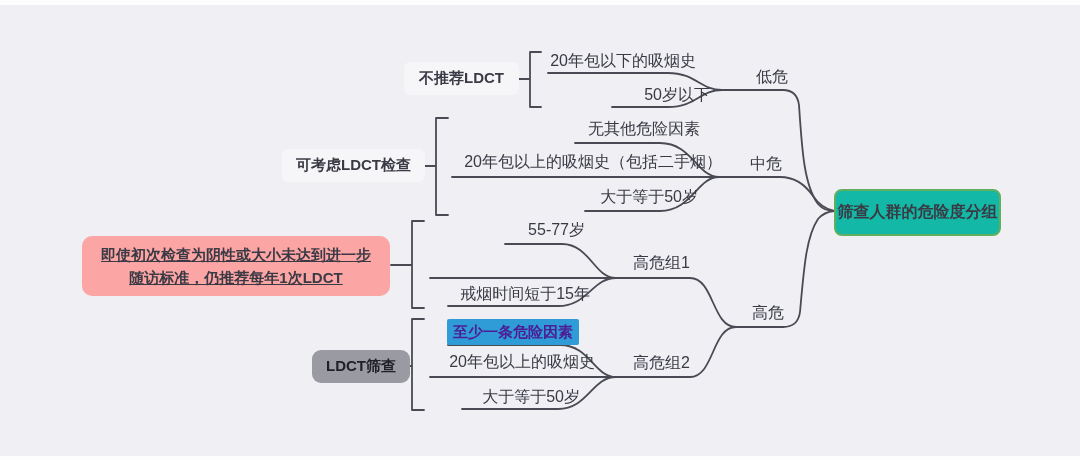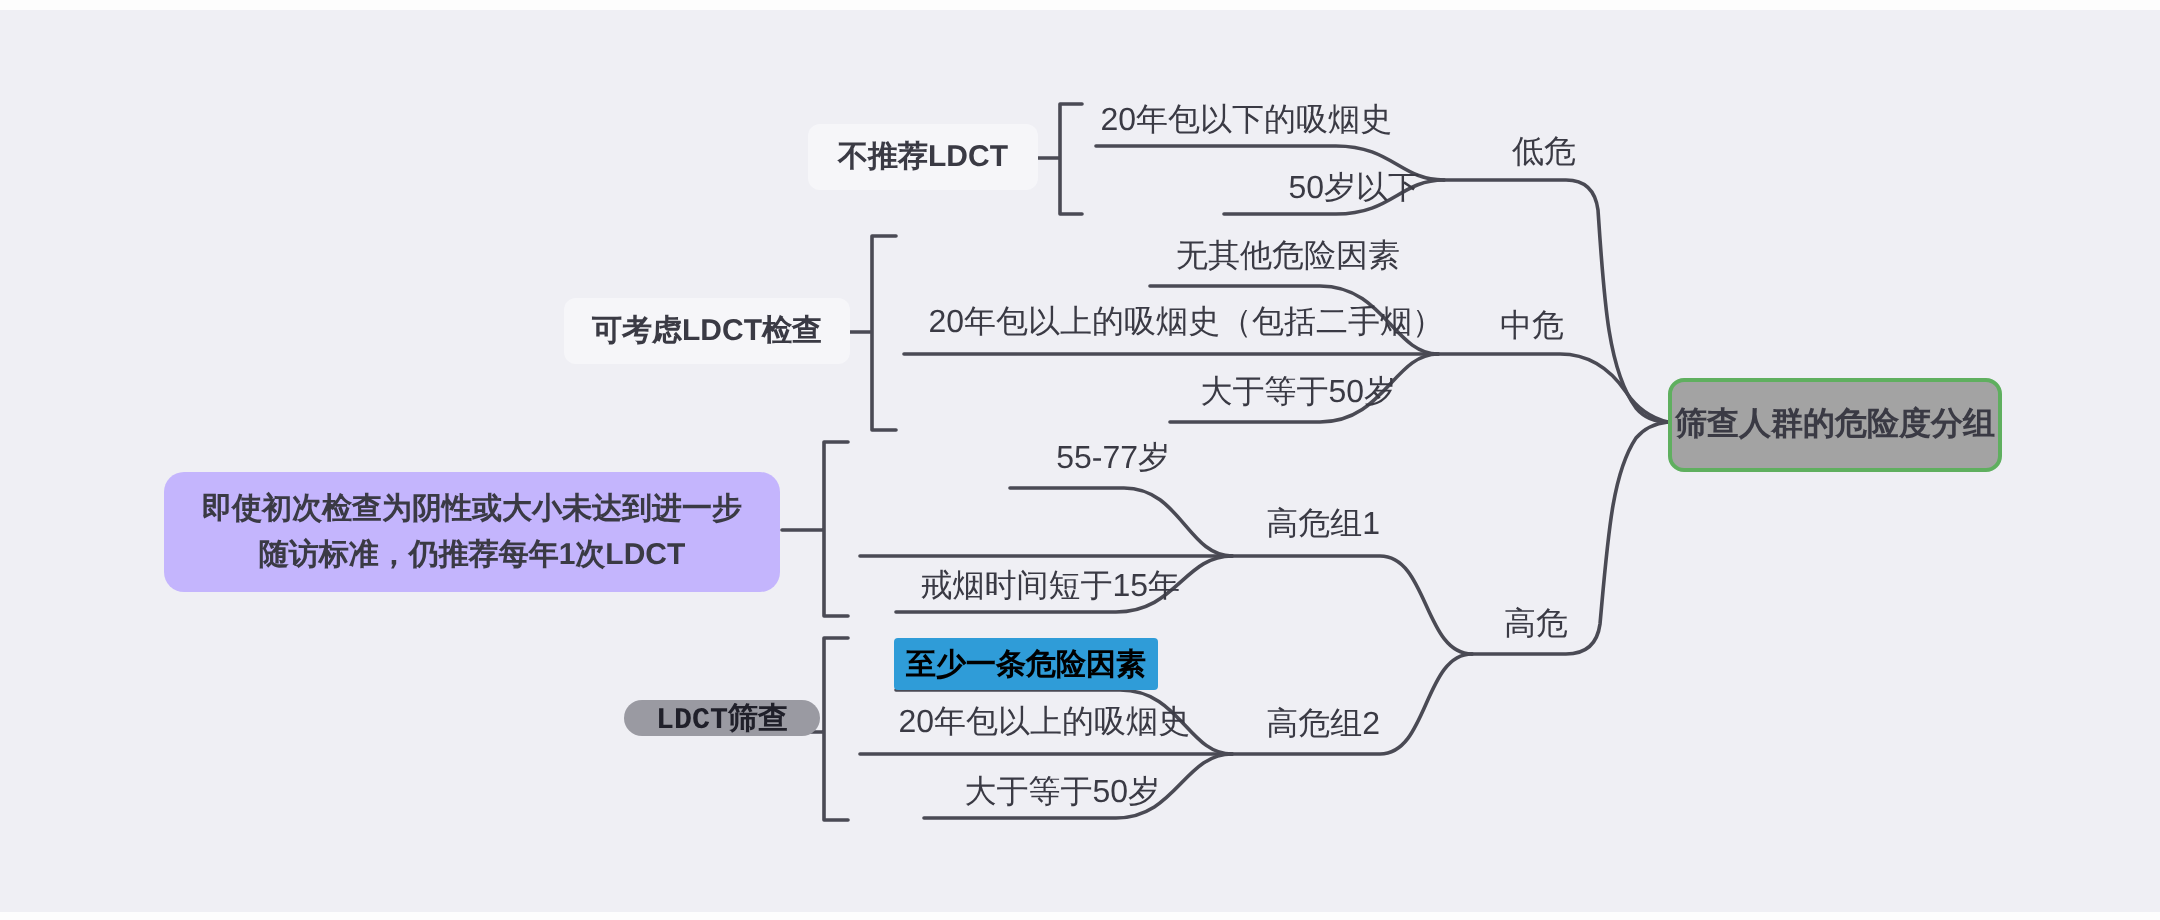--- a/index.html
+++ b/index.html
@@ -13,25 +13,25 @@
   #strip-bottom{bottom:0;height:4px;}
   svg.wires{position:absolute;left:0;top:0;}
   svg.wires path{fill:none;stroke:#4A4A54;stroke-width:1.8;stroke-linecap:round;stroke-linejoin:round;}
   .node-text{
     position:absolute;color:#3A3A44;font-weight:400;font-size:16px;
     line-height:1.15;text-align:right;white-space:nowrap;
   }
   .box{position:absolute;display:flex;align-items:center;justify-content:center;
        color:#3A3A44;font-weight:700;}
   .box-light{background:#F6F6F9;border-radius:6px;font-size:15px;}
-  .box-big{background:#c4b5fd;border-radius:10px;font-size:15px;line-height:1.55;
-           text-align:center;white-space:normal;padding:4px 12px;box-sizing:border-box;}
+  .box-big{background:#fca5a5;border-radius:10px;font-size:15px;line-height:1.55;
+           text-align:center;white-space:normal;padding:4px 12px;box-sizing:border-box;text-decoration:underline;}
   .box-gray{background:#9A9AA2;border-radius:9px;color:#20202A;font-size:15px;}
-  .box-blue{background:#2F9CD8;border-radius:2px;color:#000000;font-size:15px;}
-  .box-root{background:#a3a3a3;border:2px solid #5FAF5F;border-radius:8px;font-size:16px;}
+  .box-blue{background:#2F9CD8;border-radius:2px;color:#4c1d95;font-size:15px;}
+  .box-root{background:#14b8a6;border:2px solid #5FAF5F;border-radius:8px;font-size:16px;}
 </style>
 </head>
 <body>
 
 <div id="stage">
   <div id="strip-top" class="white-strip"></div>
   <div id="strip-bottom" class="white-strip"></div>
 
   <svg class="wires" width="1080" height="460" viewBox="0 0 1080 460">
 
@@ -60,21 +60,21 @@
 
     <path d="M736,327 H783 Q798,327 800,312 C804,268 806,237 818,219 Q824,212 834,211"></path>
   </svg>
 
   <div class="box box-light" style="left:404px;top:62px;width:115px;height:33px;">不推荐LDCT</div>
 
   <div class="box box-light" style="left:282px;top:149px;width:143px;height:33px;">可考虑LDCT检查</div>
 
   <div class="box box-big" style="left:82px;top:236px;width:308px;height:60px;">即使初次检查为阴性或大小未达到进一步随访标准，仍推荐每年1次LDCT</div>
 
-  <div class="box box-gray" style="left:312px;top:350px;width:98px;height:18px;font-family:Liberation Mono, monospace;">LDCT筛查</div>
+  <div class="box box-gray" style="left:312px;top:350px;width:98px;height:33px;">LDCT筛查</div>
 
   <div class="node-text" style="left:540px;top:52px;width:156px;">20年包以下的吸烟史</div>
   <div class="node-text" style="left:590px;top:86px;width:120px;">50岁以下</div>
   <div class="node-text" style="left:744px;top:68px;width:44px;">低危</div>
 
   <div class="node-text" style="left:570px;top:120px;width:130px;">无其他危险因素</div>
   <div class="node-text" style="left:450px;top:153px;width:260px;margin-left:12px;">20年包以上的吸烟史（包括二手烟）</div>
   <div class="node-text" style="left:578px;top:188px;width:120px;">大于等于50岁</div>
   <div class="node-text" style="left:738px;top:155px;width:44px;">中危</div>
 

